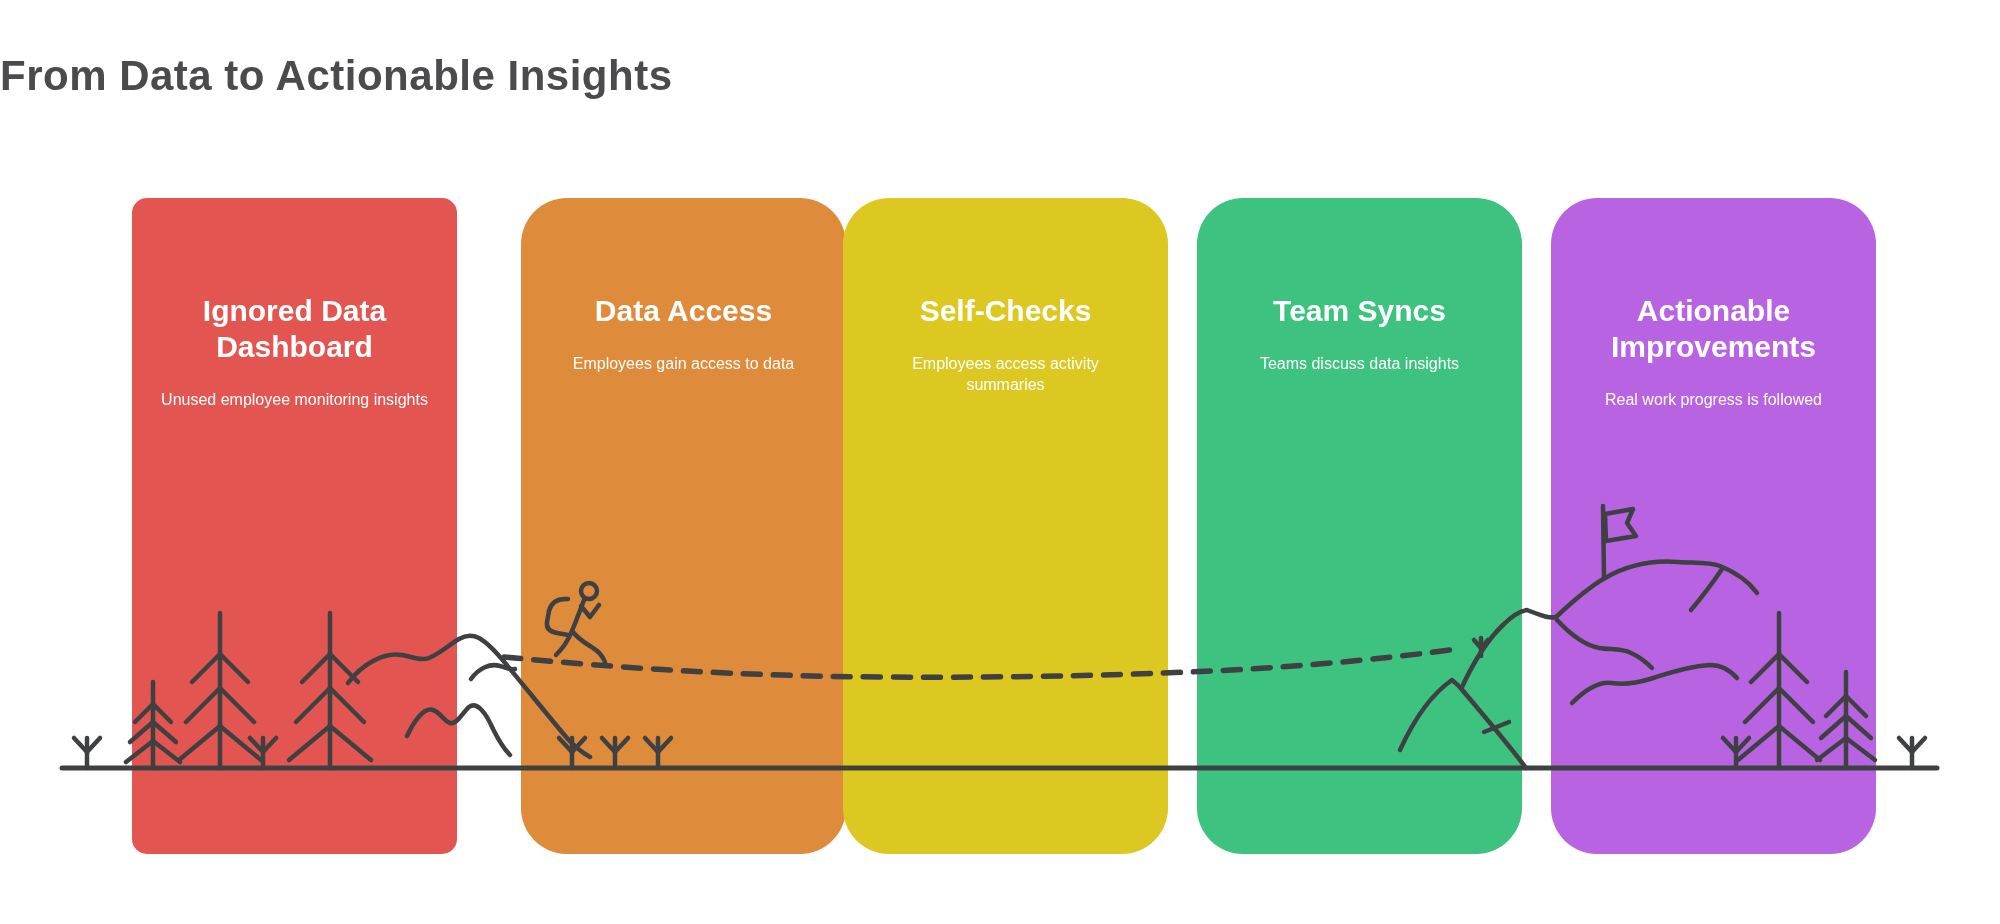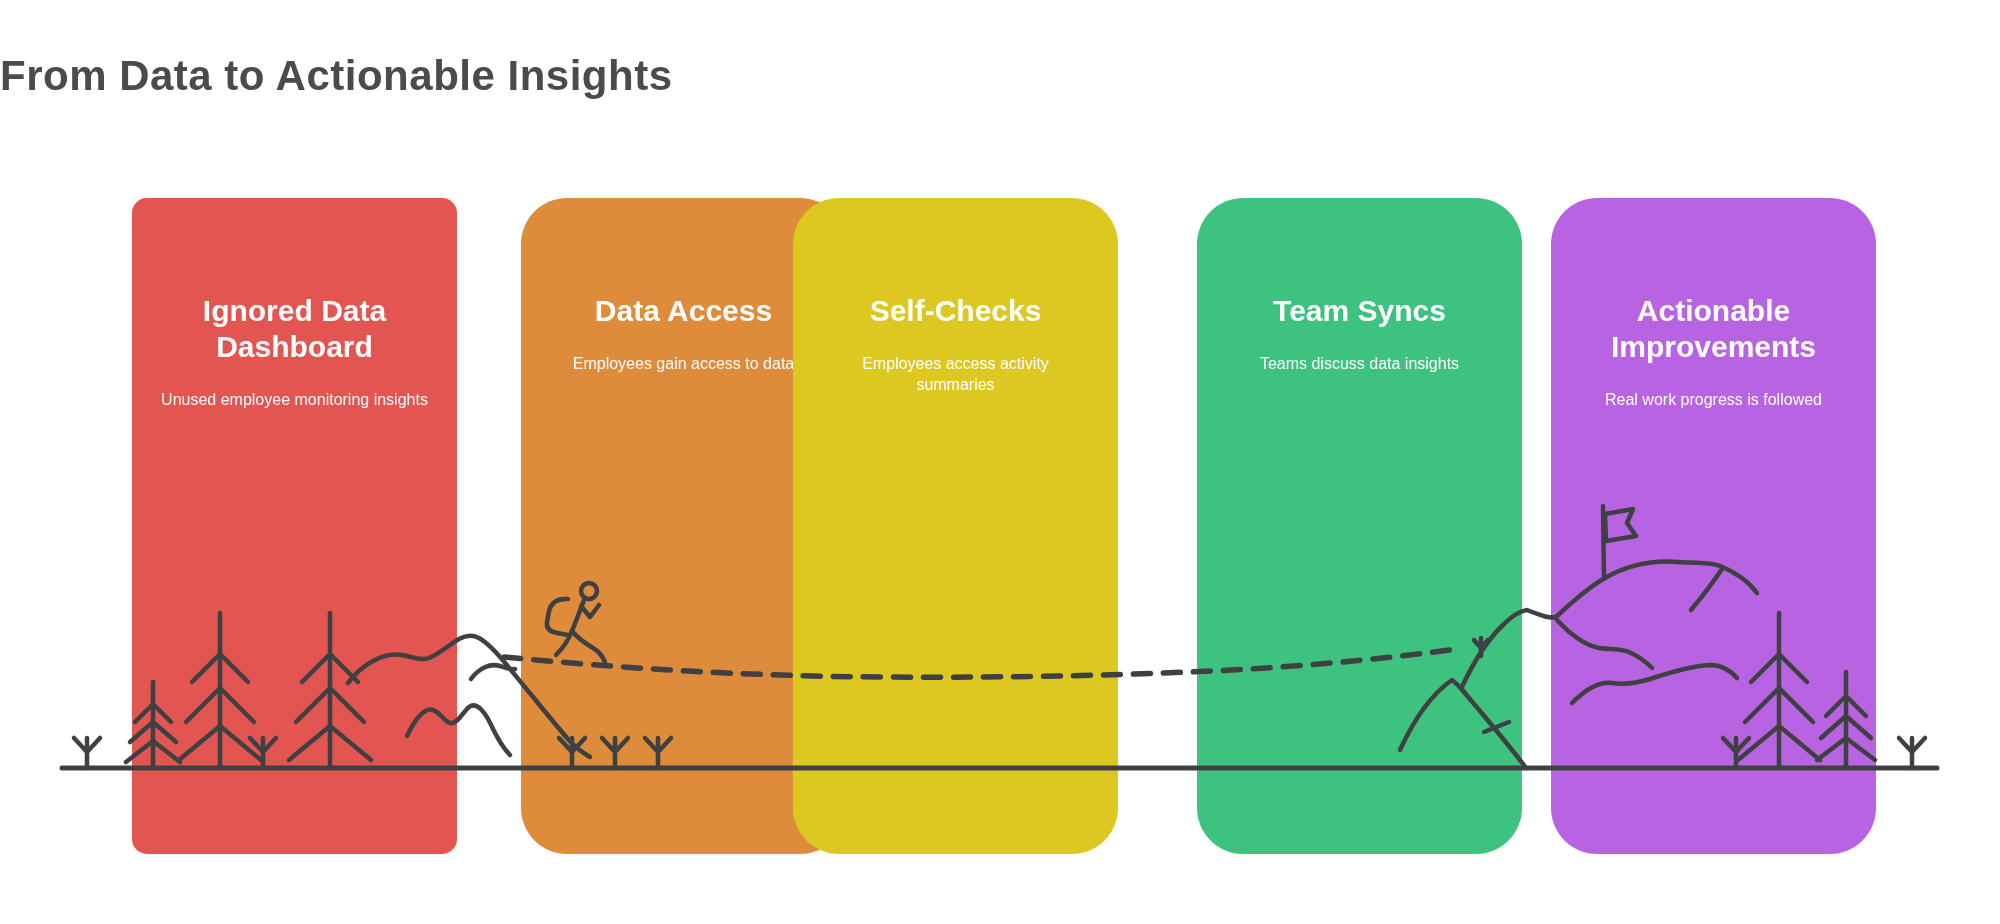--- a/index.html
+++ b/index.html
@@ -14,21 +14,21 @@
     color:#4b4b4d;letter-spacing:0.5px;
   }
   .card{
     position:absolute;top:198px;width:325px;height:656px;
     border-radius:46px;box-sizing:border-box;
     padding:95px 28px 0 28px;text-align:center;color:#ffffff;
     z-index:1;
   }
   .card-1{left:132px;border-radius:15px;}
   .card-2{left:489px;margin-left:32px;}
-  .card-3{left:793px;}
+  .card-3{left:843px;}
   .card-4{left:1197px;}
   .card-5{left:1551px;}
   .card h2{
     margin:0 0 24px 0;font-size:30px;line-height:1.2;font-weight:bold;
   }
   .card p{
     margin:0;font-size:16px;line-height:1.32;font-weight:normal;
   }
   svg.scene{
     position:absolute;left:0;top:0;width:2000px;height:924px;

